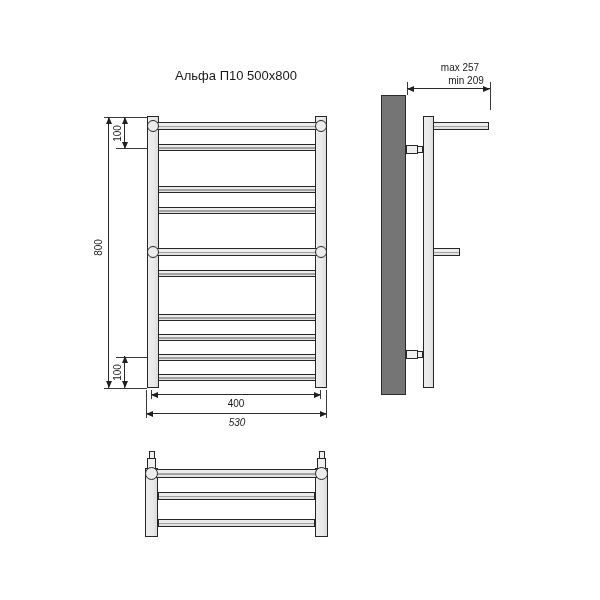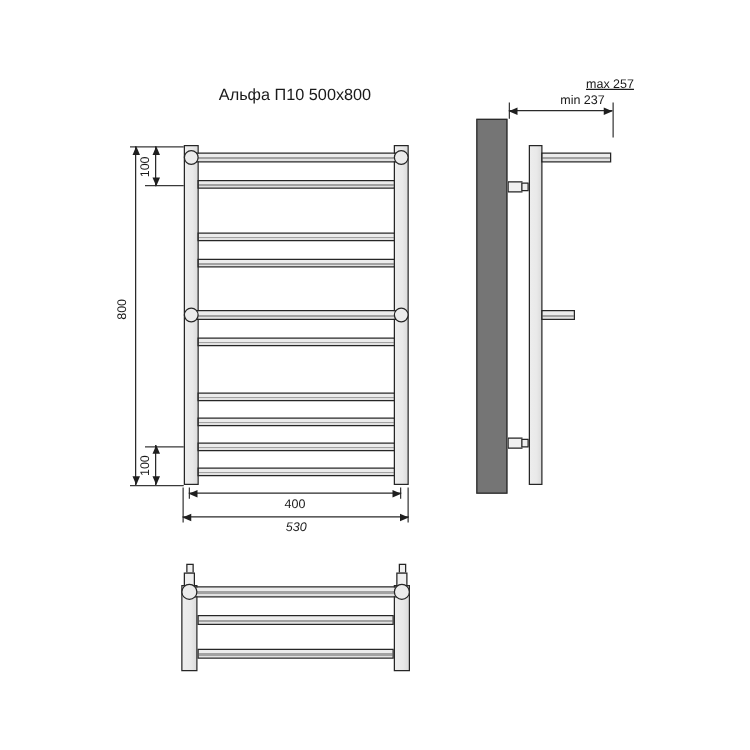--- a/index.html
+++ b/index.html
@@ -101,22 +101,22 @@
     <div class="abs bracket" style="left:406px;top:145px;width:12px;height:9px;"></div>
     <div class="abs bracket" style="left:417px;top:146px;width:6px;height:7px;"></div>
     <div class="abs bracket" style="left:406px;top:350px;width:12px;height:9px;"></div>
     <div class="abs bracket" style="left:417px;top:351px;width:6px;height:7px;"></div>
 
     <div class="abs ext-v" style="left:407px;top:82px;height:13px;"></div>
     <div class="abs ext-v" style="left:490px;top:82px;height:28px;"></div>
     <div class="abs dline-h" style="left:407px;top:88px;width:83px;"></div>
     <div class="abs arr arr-l" style="left:407px;top:85.5px;"></div>
     <div class="abs arr arr-r" style="left:483px;top:85.5px;"></div>
-    <div class="abs dimtext" style="left:448px;top:62px;width:80px;text-decoration:underline;">max 257</div>
-    <div class="abs dimtext" style="left:426px;top:75px;width:80px;">min 237</div>
+    <div class="abs dimtext" style="left:420px;top:62px;width:80px;">max 257</div>
+    <div class="abs dimtext" style="left:426px;top:75px;width:80px;">min 209</div>
   </div>
 
   <div>
 
     <div class="abs bracket" style="left:149px;top:451px;width:6px;height:8px;"></div>
     <div class="abs bracket" style="left:147px;top:458px;width:9px;height:11px;"></div>
     <div class="abs bracket" style="left:319px;top:451px;width:6px;height:8px;"></div>
     <div class="abs bracket" style="left:317px;top:458px;width:9px;height:11px;"></div>
 
     <div class="abs tube" style="left:145px;top:468px;width:13px;height:69px;"></div>

